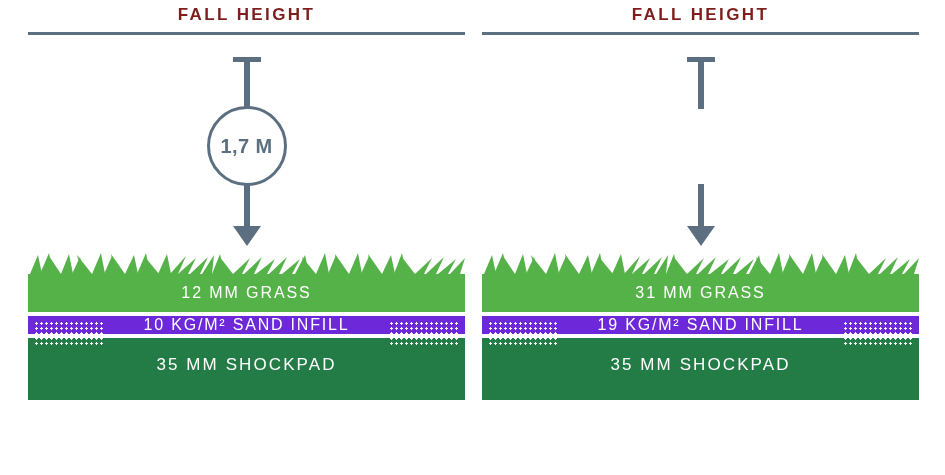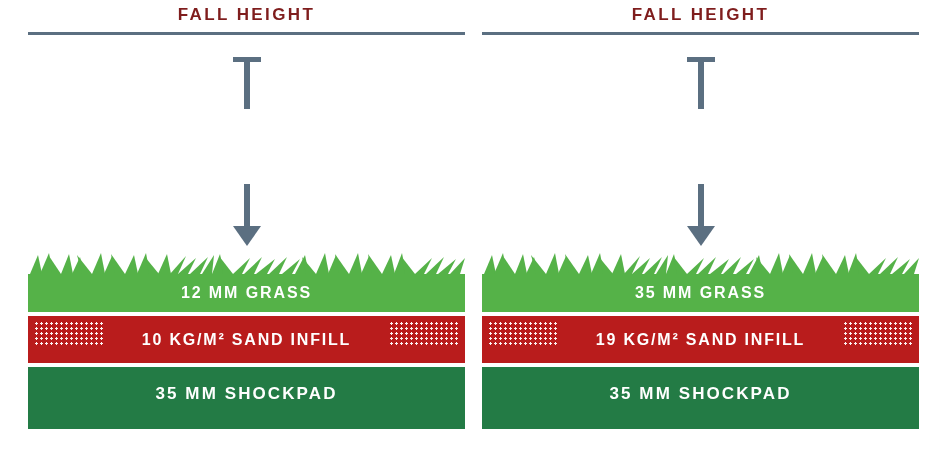--- a/index.html
+++ b/index.html
@@ -145,41 +145,41 @@
     width: 437px;
     box-sizing: border-box;
     display: flex;
     align-items: center;
     justify-content: center;
   }
   .layer-label {
     position: relative;
     z-index: 2;
     color: #ffffff;
-    font-weight: bold;
+    font-weight: normal;
     letter-spacing: 1.9px;
     white-space: nowrap;
     text-align: center;
   }
 
   .layer-grass {
     height: 38px;
     background: #55b council;
     background: #55b248;
   }
   .layer-grass .layer-label { font-size: 16px; }
 
   .layer-gap {
     height: 4px;
     background: #ffffff;
   }
 
   .layer-sand {
-    height: 47px;
-    background: #b91c1c;
+    height: 18px;
+    background: #6d28d9;
   }
   .layer-sand .layer-label { font-size: 16px; letter-spacing: 1.8px; }
 
   .sand-dots {
     position: absolute;
     top: 5px;
     width: 70px;
     height: 24px;
     background-image:
       radial-gradient(circle 1.1px, #ffffff 92%, transparent 93%);
@@ -210,20 +210,23 @@
 
   <div class="panel left">
 
     <div class="panel-title">FALL HEIGHT</div>
 
     <div class="panel-divider"></div>
 
     <div class="fall-indicator">
       <div class="fi-topbar"></div>
       <div class="fi-stem-top"></div>
+      <div class="fi-circle">
+        <span class="fi-circle-label">1,7 M</span>
+      </div>
       <div class="fi-stem-bottom"></div>
       <div class="fi-arrowhead"></div>
     </div>
 
     <div class="stack">
 
       <div class="grass-tufts">
         <svg width="437" height="22" viewBox="0 0 437 22" xmlns="http://www.w3.org/2000/svg" aria-hidden="true">
           <g fill="#55b248">
             <path d="M2 22 L10 3 L14 22 Z"></path>
@@ -345,21 +348,21 @@
             <path d="M377 22 L373 4 L387 22 Z"></path>
             <path d="M387 22 L404 6 L396 22 Z"></path>
             <path d="M398 22 L416 5 L408 22 Z"></path>
             <path d="M410 22 L428 7 L420 22 Z"></path>
             <path d="M422 22 L437 6 L432 22 Z"></path>
           </g>
         </svg>
       </div>
 
       <div class="layer layer-grass">
-        <span class="layer-label">35 MM GRASS</span>
+        <span class="layer-label">31 MM GRASS</span>
       </div>
 
       <div class="layer-gap"></div>
 
       <div class="layer layer-sand">
         <span class="sand-dots l"></span>
         <span class="sand-dots r"></span>
         <span class="layer-label">19 KG/M² SAND INFILL</span>
       </div>
 

